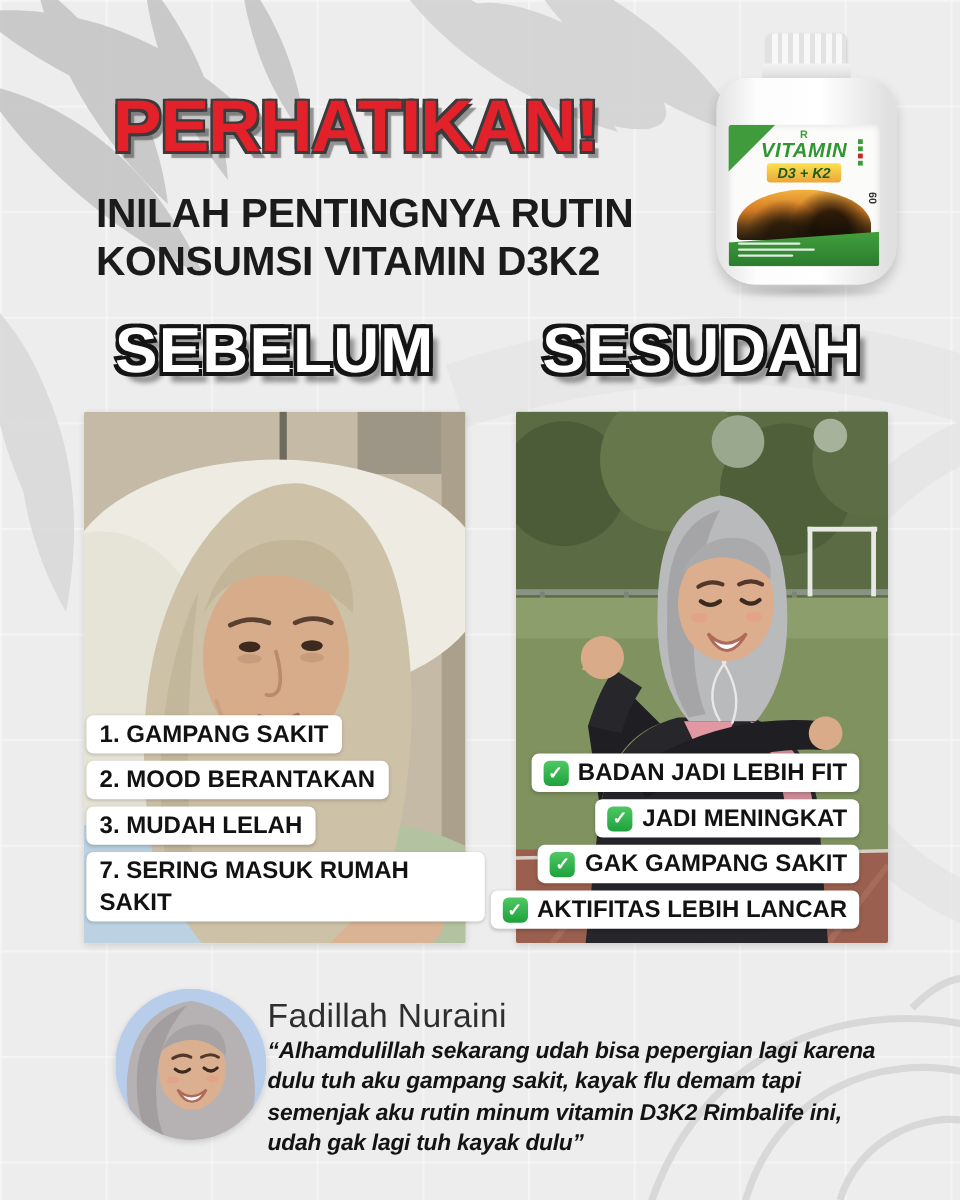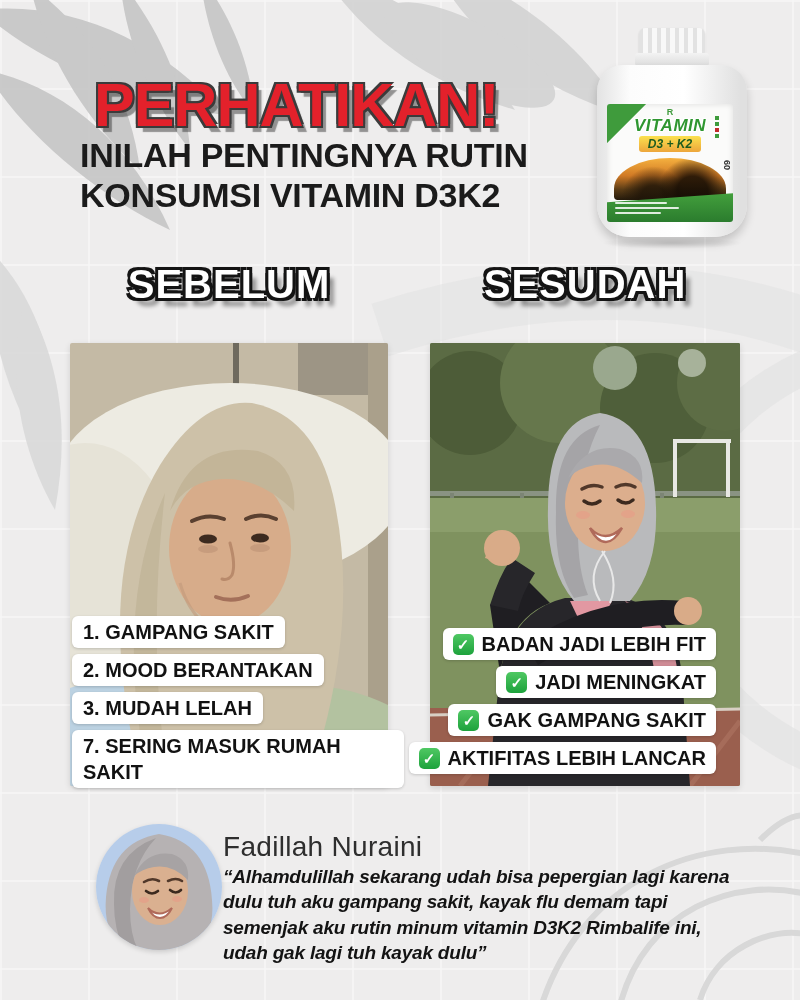--- a/index.html
+++ b/index.html
@@ -23,21 +23,21 @@
   
   .title {
     position:absolute; left:80px; top:70px; z-index:5;
     font-size:61px; font-weight:900; letter-spacing:-1px;
     color:#e3212b;
     text-shadow:-2px -2px 0 #3b3b3b, 2px -2px 0 #3b3b3b, -2px 2px 0 #3b3b3b,
                  2px 2px 0 #3b3b3b, 5px 6px 1px rgba(35,35,35,.45);
     margin-left:14px;
   }
   .subtitle {
-    position:absolute; left:80px; top:135px; z-index:5;
+    position:absolute; left:80px; top:158px; z-index:5;
     font-size:34px; font-weight:800; color:#1b1b1b; line-height:1.18;
     letter-spacing:-0.3px;
   }
 
   
   .bottle { position:absolute; left:593px; top:28px; width:158px; height:215px; z-index:4; }
   .bottle .cap {
     position:absolute; left:50%; top:0; transform:translateX(-50%);
     width:66px; height:26px; border-radius:6px 6px 2px 2px;
     background:repeating-linear-gradient(90deg,#e2e2e2 0 4px,#f8f8f8 4px 9px);
@@ -98,37 +98,37 @@
   .bottle .sidecode { position:absolute; right:14px; top:12px; }
   .bottle .sidecode b { display:block; width:4px; height:4px; margin-bottom:2px; }
   .bottle .shadow {
     position:absolute; left:8px; bottom:-6px; width:142px; height:12px;
     background:radial-gradient(ellipse, rgba(0,0,0,.14), transparent 70%);
   }
 
   
   .col-head {
     position:absolute; top:262px; z-index:5; text-align:center;
-    font-size:40px; font-weight:900; letter-spacing:1px; color:#fff;
+    font-size:53px; font-weight:900; letter-spacing:1px; color:#fff;
     text-shadow:-3px -3px 0 #141414, 3px -3px 0 #141414, -3px 3px 0 #141414,
                  3px 3px 0 #141414, 7px 8px 4px rgba(0,0,0,.4);
   }
   .col-head.before { left:70px;  width:318px; }
   .col-head.after  { left:430px; width:310px; }
 
   
   .photo { position:absolute; top:343px; height:443px; z-index:2; overflow:hidden;
            border-radius:2px; box-shadow:0 2px 6px rgba(0,0,0,.12); }
   .photo.before { left:70px;  width:318px; }
   .photo.after  { left:430px; width:310px; }
   .photo svg { display:block; width:100%; height:100%; }
 
   
   .before-list {
-    position:absolute; left:72px; top:616px; z-index:6; list-style:none;
+    position:absolute; left:72px; top:596px; z-index:6; list-style:none;
     display:flex; flex-direction:column; align-items:flex-start; gap:6px;
   }
   .before-list li {
     background:#fff; border-radius:6px; padding:3px 11px;
     font-size:20px; font-weight:800; color:#121212; line-height:1.3;
     max-width:332px; box-shadow:0 1px 3px rgba(0,0,0,.18);
   }
   .after-list {
     position:absolute; right:84px; top:628px; z-index:6; list-style:none;
     display:flex; flex-direction:column; align-items:flex-end; gap:6px;

